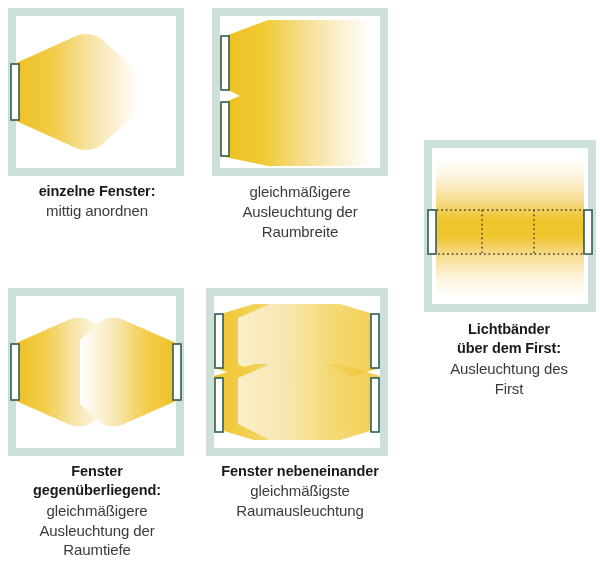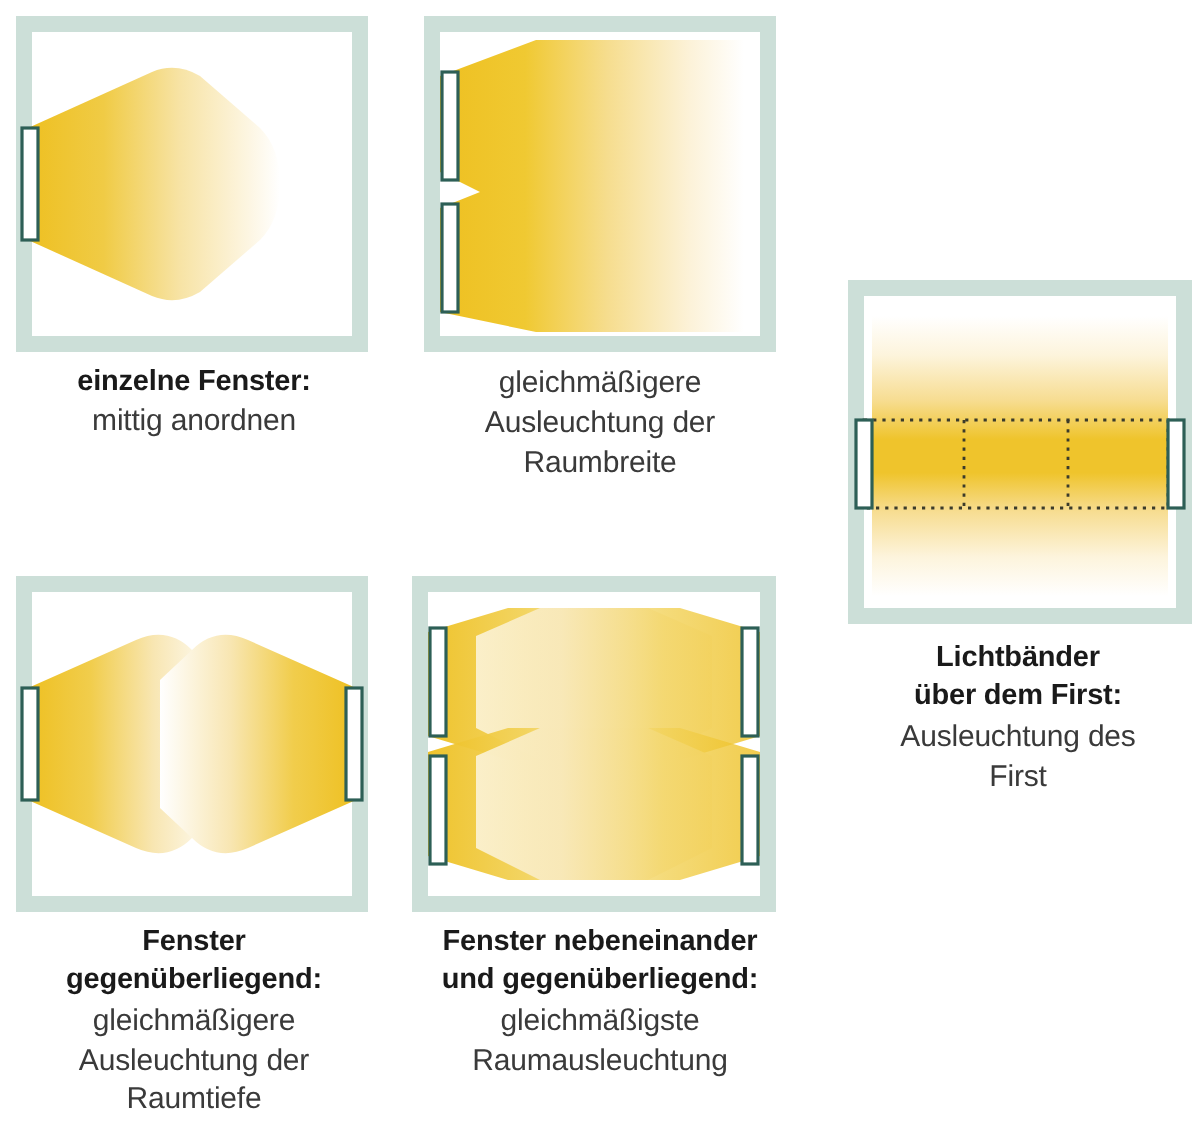--- a/index.html
+++ b/index.html
@@ -189,18 +189,17 @@
       <path d="M 174,88 L 174,140 L 134,152 L 64,152 L 32,136 L 32,90 L 64,76 L 134,76 Z" fill="url(#g5b)" opacity="0.8"></path>
 
       <rect x="9" y="26" width="8" height="54" fill="#ffffff" stroke="#2d5f56" stroke-width="1.6"></rect>
       <rect x="9" y="90" width="8" height="54" fill="#ffffff" stroke="#2d5f56" stroke-width="1.6"></rect>
       <rect x="165" y="26" width="8" height="54" fill="#ffffff" stroke="#2d5f56" stroke-width="1.6"></rect>
       <rect x="165" y="90" width="8" height="54" fill="#ffffff" stroke="#2d5f56" stroke-width="1.6"></rect>
     </svg>
   </div>
   <div class="caption" style="left:196px; top:462px; width:208px;">
     <span class="cap-title">Fenster nebeneinander</span>
-    <span class="cap-title">und gegenüberliegend:</span>
     <span class="cap-sub">gleichmäßigste</span>
     <span class="cap-sub">Raumausleuchtung</span>
   </div>
 
 </div>
 
 </body></html>

